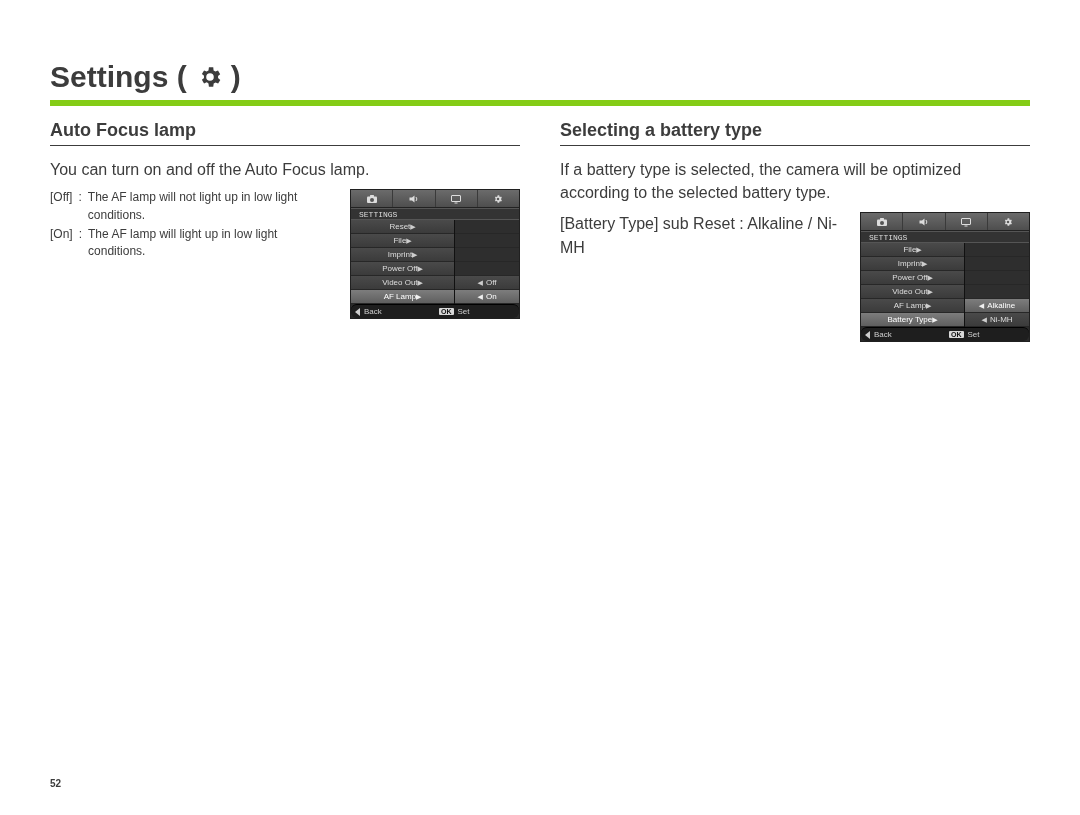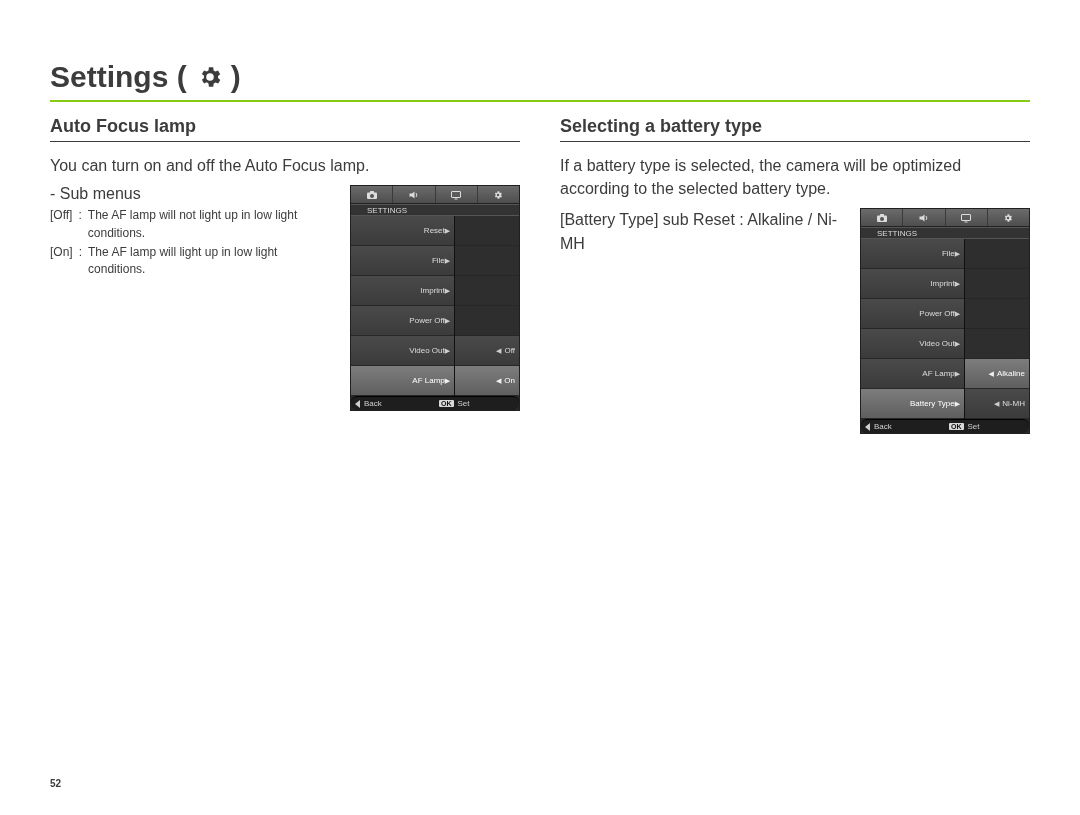--- a/index.html
+++ b/index.html
@@ -1,21 +1,21 @@
 <!DOCTYPE html>
 <html><head>
 <meta charset="utf-8">
 <style>
   * { box-sizing: border-box; margin: 0; padding: 0; }
   html, body { width: 1080px; height: 815px; background: #fff; font-family: Arial, Helvetica, sans-serif; color: #3c3c3c; }
   .page { padding: 60px 50px 30px 50px; position: relative; height: 100%; }
 
   .page-title {
     font-size: 30px; font-weight: bold; display: flex; align-items: center;
-    border-bottom: 2px solid #84cc16; padding-bottom: 6px; margin-bottom: 14px; text-align: right;
+    border-bottom: 6px solid #84cc16; padding-bottom: 6px; margin-bottom: 14px; text-align: right;
   }
   .page-title .gear { margin: 0 8px 0 10px; display: inline-flex; }
   .columns { display: flex; gap: 40px; }
   .col { flex: 1 1 0; }
 
   .section-title {
     font-size: 18px; border-bottom: 1px solid #3c3c3c; padding-bottom: 4px; margin-bottom: 12px;
   }
   .body-text { font-size: 16px; line-height: 1.45; margin-bottom: 8px; }
   .sub-label { font-size: 16px; margin-bottom: 4px; }
@@ -36,30 +36,30 @@
     border-bottom: 1px solid #222;
   }
   .menu-tabs .tab {
     flex: 1; display: flex; align-items: center; justify-content: center; height: 100%;
     border-right: 1px solid #3a3a3a;
   }
   .menu-tabs .tab:last-child { border-right: none; }
   .menu-tabs svg { display: block; }
 
   .menu-header {
-    display: flex; align-items: center; height: 12px; padding: 0 16px; background: #333;
-    border-top: 1px solid #555; border-bottom: 1px solid #555;
+    display: flex; align-items: center; height: 12px; padding: 0 8px; background: #333;
+    border-top: 1px solid #555; border-bottom: 1px solid #555; font-family: Liberation Mono, monospace;
   }
 
   .menu-body { display: flex; }
   .menu-list { width: 62%; border-right: 1px solid #111; }
   .menu-sub  { width: 38%; }
   .menu-row {
-    display: flex; align-items: center; justify-content: flex-end;
-    height: 30px; padding: 0 4px; background: linear-gradient(#4a4a4a,#3b3b3b);
+    display: flex; align-items: center; justify-content: center;
+    height: 14px; padding: 0 4px; background: linear-gradient(#4a4a4a,#3b3b3b);
     border-bottom: 1px solid #272727;
   }
   .menu-row.selected { background: linear-gradient(#7d7d7d,#5f5f5f); color: #fff; }
   .menu-row .arrow { font-size: 7px; opacity: .9; }
   .menu-sub .menu-row .arrow-left { margin-right: 3px; font-size: 7px; opacity: .9; }
   .menu-sub .menu-row.empty { background: #2e2e2e; }
 
   .menu-footer {
     display: flex; align-items: center; height: 14px; background: #1e1e1e;
     border-top: 1px solid #000; color: #cfcfcf; border-radius: 6px;
@@ -94,21 +94,20 @@
   </h1>
 
   <div class="columns">
 
     <div class="col">
       <h2 class="section-title">Auto Focus lamp</h2>
       <p class="body-text">You can turn on and off the Auto Focus lamp.</p>
 
       <div class="col-body">
         <div class="col-text">
-          <p class="sub-label">- Sub menus</p>
           <div class="def-row">
             <span class="def-key">[Off]</span>
             <span class="def-sep">:</span>
             <span class="def-val">The AF lamp will not light up in low light conditions.</span>
           </div>
           <div class="def-row">
             <span class="def-key">[On]</span>
             <span class="def-sep">:</span>
             <span class="def-val">The AF lamp will light up in low light conditions.</span>
           </div>

